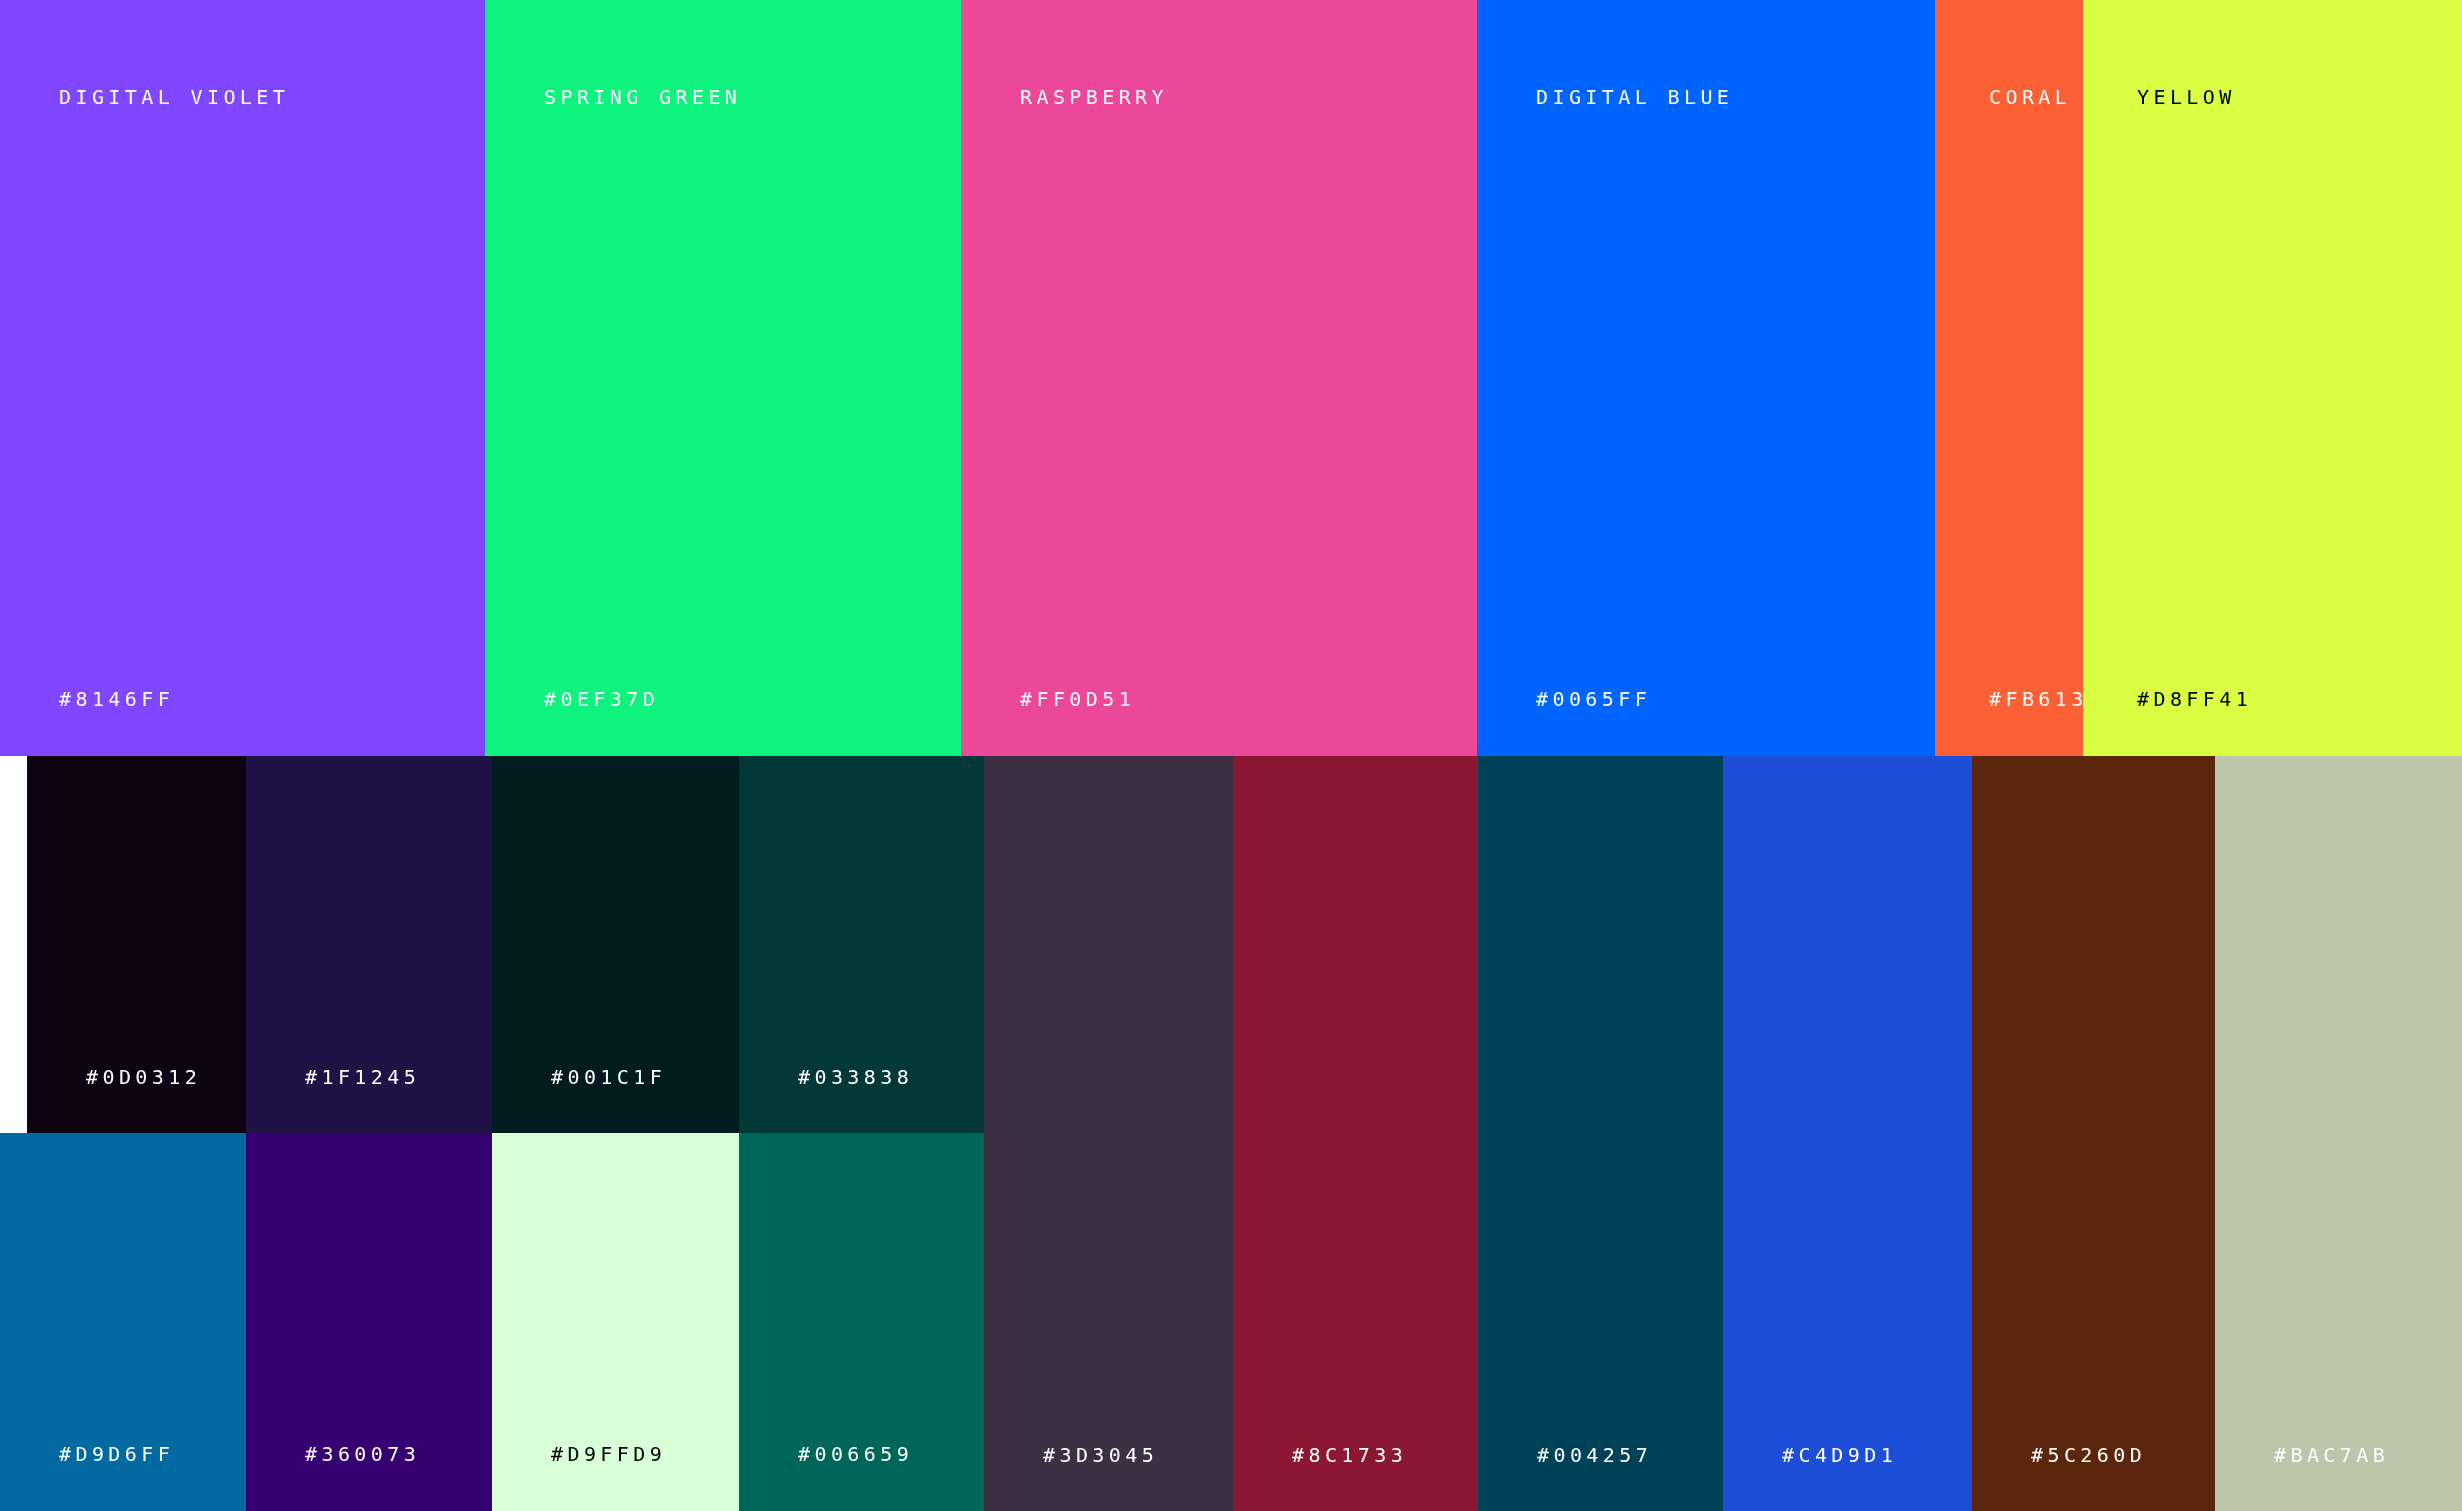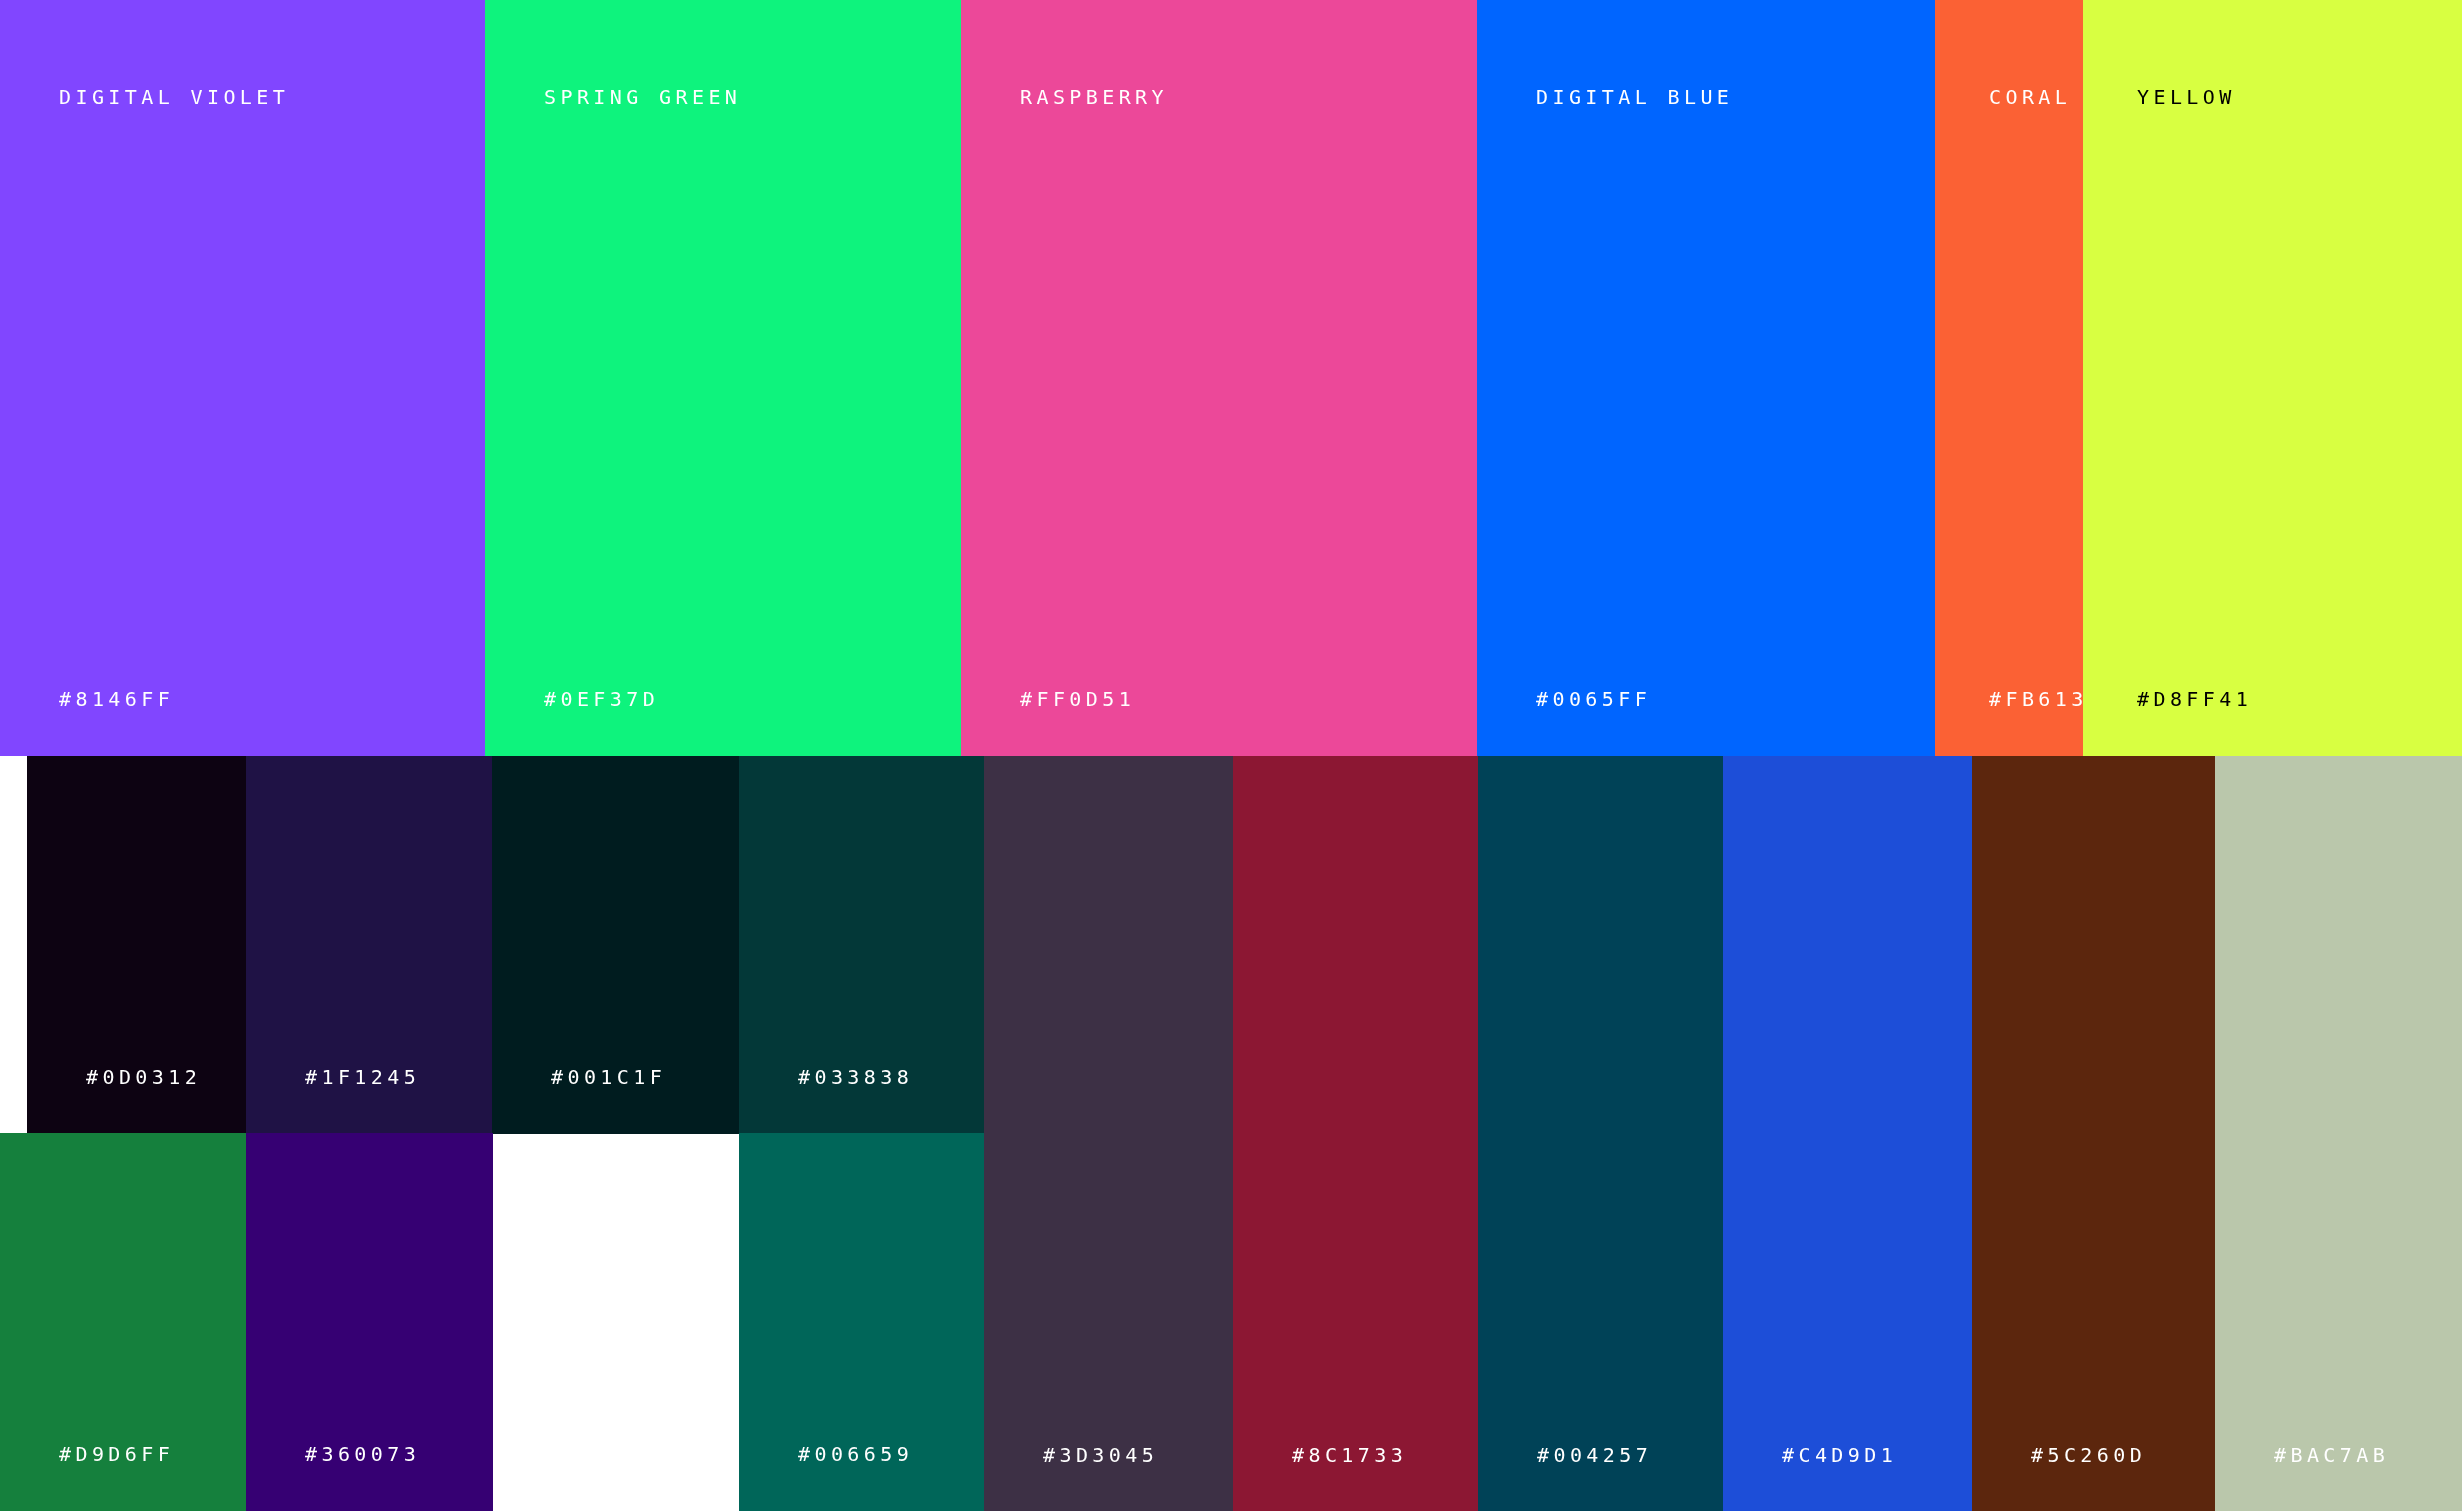--- a/index.html
+++ b/index.html
@@ -88,25 +88,28 @@
     </div>
     <div class="swatch" style="left: 246px; top: 756px; width: 247px; height: 378px; background: rgb(31, 18, 69);">
       <div class="swatch-hex txt-light">#1F1245</div>
     </div>
     <div class="swatch" style="left: 492px; top: 756px; width: 247px; height: 378px; background: rgb(0, 28, 31);">
       <div class="swatch-hex txt-light">#001C1F</div>
     </div>
     <div class="swatch" style="left: 739px; top: 756px; width: 245px; height: 378px; background: rgb(3, 56, 56);">
       <div class="swatch-hex txt-light">#033838</div>
     </div>
-    <div class="swatch" style="left: 0px; top: 1133px; width: 246px; height: 378px; background: #15803d;">
+    <div class="swatch" style="left: 0px; top: 1133px; width: 246px; height: 378px; background: #0369a1;">
       <div class="swatch-hex txt-light">#D9D6FF</div>
     </div>
     <div class="swatch" style="left: 246px; top: 1133px; width: 247px; height: 378px; background: rgb(54, 0, 115);">
       <div class="swatch-hex txt-light">#360073</div>
+    </div>
+    <div class="swatch" style="left: 492px; top: 1133px; width: 247px; height: 378px; background: rgb(217, 255, 217);">
+      <div class="swatch-hex txt-dark">#D9FFD9</div>
     </div>
     <div class="swatch" style="left: 739px; top: 1133px; width: 245px; height: 378px; background: rgb(0, 102, 89);">
       <div class="swatch-hex txt-light">#006659</div>
     </div>
     <div class="swatch" style="left: 984px; top: 756px; width: 249px; height: 756px; background: rgb(61, 48, 69);">
       <div class="swatch-hex txt-light">#3D3045</div>
     </div>
     <div class="swatch" style="left: 1233px; top: 756px; width: 245px; height: 756px; background: rgb(140, 23, 51);">
       <div class="swatch-hex txt-light">#8C1733</div>
     </div>

